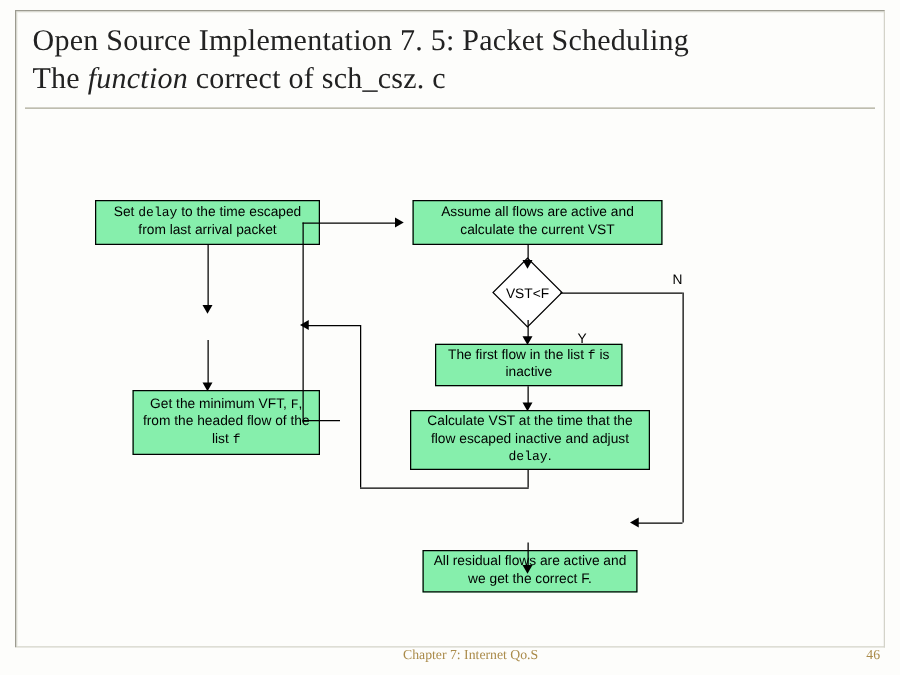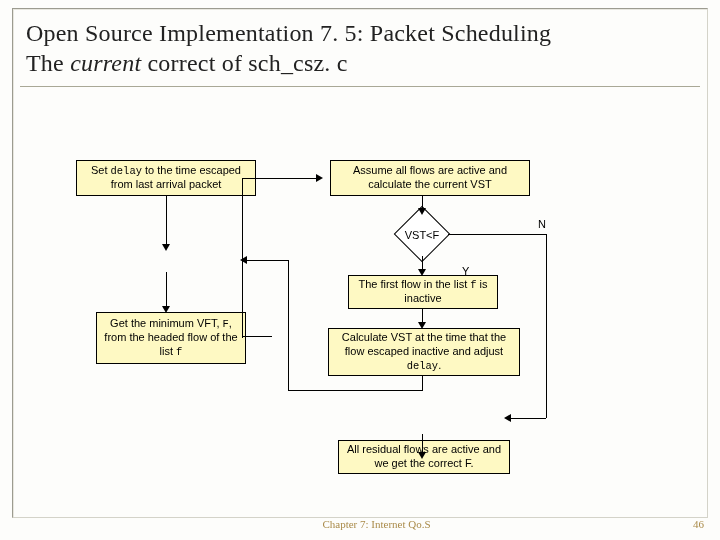--- a/index.html
+++ b/index.html
@@ -38,21 +38,21 @@
   .code { font-family: "Courier New", monospace; font-size: 0.95em; }
 
   .flow {
     position: absolute;
     left: 70px; top: 140px;
     width: 580px; height: 340px;
   }
   .box {
     position: absolute;
     border: 1.5px solid #000;
-    background: #fef9c3;
+    background: #86efac;
     font-family: Arial, Helvetica, sans-serif;
     font-size: 11px;
     text-align: center;
     display: flex;
     align-items: center;
     justify-content: center;
     padding: 4px 6px;
     line-height: 1.25;
   }
   .decision {
@@ -105,34 +105,34 @@
   .footer.center { left: 0; right: 0; text-align: center; padding-left: 33px; }
   .footer.pagenum { right: 16px; }
 </style>
 </head>
 <body>
 
 <div class="frame"></div>
 
 <div class="title">
   <span>Open Source Implementation 7. 5: Packet Scheduling</span><br>
-  <span>The </span><span class="italic">current</span><span> correct of sch_csz. c</span>
+  <span>The </span><span class="italic">function</span><span> correct of sch_csz. c</span>
 </div>
 <div class="title-underline"></div>
 
 <div class="flow">
 
   <div class="box" style="left:6px; top:20px; width:180px; height:36px;">
     <span>
       <span>Set </span><span class="code">delay</span><span> to the time escaped from last arrival packet</span>
     </span>
   </div>
 
 
-  <div class="box" style="left:26px; top:172px; width:150px; height:52px;">
+  <div class="box" style="left:36px; top:172px; width:150px; height:52px;">
     <span>
       <span>Get the minimum VFT, </span><span class="code">F</span><span>, from the headed flow of the list </span><span class="code">f</span>
     </span>
   </div>
 
   <div class="box" style="left:260px; top:20px; width:200px; height:36px;">
     <span>Assume all flows are active and calculate the current VST</span>
   </div>
 
   <div class="decision" style="left:332px; top:74px; width:40px; height:40px;">

